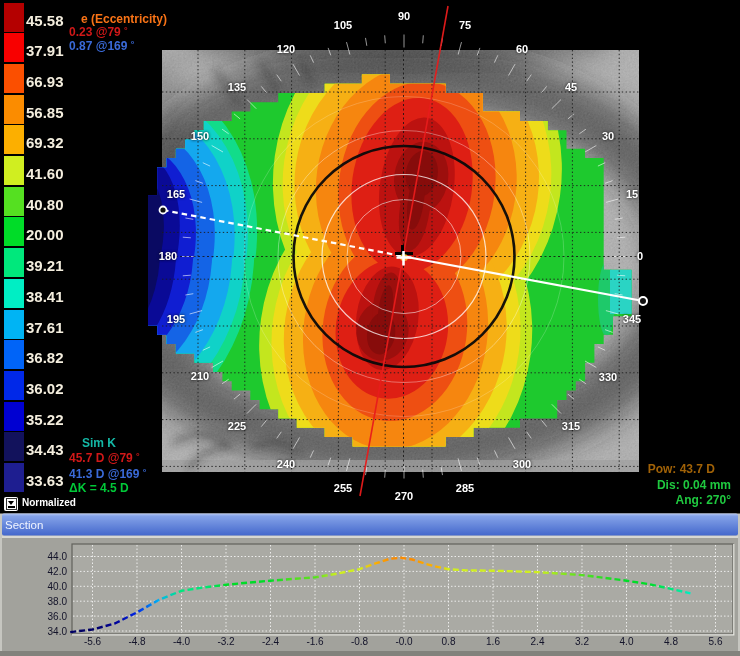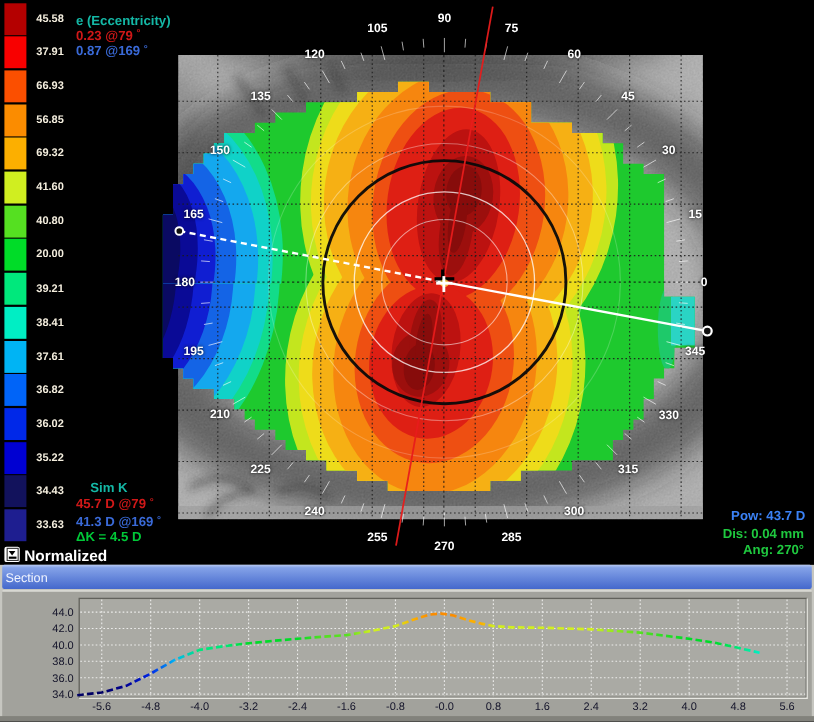--- a/index.html
+++ b/index.html
@@ -1,15 +1,15 @@
 <!DOCTYPE html>
 <html><head><meta charset="utf-8"><style>
 *{margin:0;padding:0;box-sizing:border-box}
 body{width:740px;height:656px;background:#000;font-family:"Liberation Sans",sans-serif;overflow:hidden;position:relative}
-.bl{position:absolute;left:26px;width:32px;text-align:right;color:#f4eede;font-size:10px;font-weight:bold}
+.bl{position:absolute;left:26px;width:32px;text-align:right;color:#f4eede;font-size:15px;font-weight:bold}
 .txt{position:absolute;font-size:12px;font-weight:bold;white-space:nowrap}
 .deg text{fill:#fff;font-size:11px;font-weight:bold;text-anchor:middle;font-family:"Liberation Sans",sans-serif}
 </style></head><body>
 <svg width="740" height="656" style="position:absolute;left:0;top:0">
 <defs>
 <clipPath id="blob">
         <rect x="361.9" y="74.4" width="27.9" height="9.3"></rect>
         <rect x="324.7" y="83.7" width="120.9" height="9.3"></rect>
         <rect x="278.2" y="93.0" width="204.6" height="9.3"></rect>
         <rect x="250.3" y="102.3" width="232.5" height="9.3"></rect>
@@ -421,30 +421,30 @@
 <div class="bl" style="top:349.2px">36.82</div>
 <div style="position:absolute;left:4px;top:370.9px;width:19.5px;height:29px;background:#0028e8"></div>
 <div class="bl" style="top:379.9px">36.02</div>
 <div style="position:absolute;left:4px;top:401.6px;width:19.5px;height:29px;background:#0000d2"></div>
 <div class="bl" style="top:410.6px">35.22</div>
 <div style="position:absolute;left:4px;top:432.3px;width:19.5px;height:29px;background:#12125c"></div>
 <div class="bl" style="top:441.3px">34.43</div>
 <div style="position:absolute;left:4px;top:463.0px;width:19.5px;height:29px;background:#1e1e90"></div>
 <div class="bl" style="top:472.0px">33.63</div>
 
-<div class="txt" style="left:69px;top:12px;color:#14b8a6">e (Eccentricity)</div>
+<div class="txt" style="left:81px;top:12px;color:#f97316">e (Eccentricity)</div>
 <div class="txt" style="left:69px;top:24.5px;color:#d01818">0.23 @79 <span style="font-size:9px;vertical-align:3px">°</span></div>
 <div class="txt" style="left:69px;top:38.5px;color:#3a6ad8">0.87 @169 <span style="font-size:9px;vertical-align:3px">°</span></div>
 
 <div class="txt" style="left:82px;top:436px;color:#14b8a6">Sim K</div>
 <div class="txt" style="left:69px;top:450.5px;color:#d01818">45.7 D @79 <span style="font-size:9px;vertical-align:3px">°</span></div>
 <div class="txt" style="left:69px;top:466.5px;color:#3a6ad8">41.3 D @169 <span style="font-size:9px;vertical-align:3px">°</span></div>
 <div class="txt" style="left:69px;top:481px;color:#00c838">ΔK = 4.5 D</div>
 
-<div class="txt" style="right:8px;top:462px;color:#3b82f6">Pow: 43.7 D</div>
+<div class="txt" style="right:25px;top:462px;color:#a16207">Pow: 43.7 D</div>
 <div class="txt" style="right:9px;top:477.5px;color:#1fc93f">Dis: 0.04 mm</div>
 <div class="txt" style="right:9px;top:493px;color:#1fc93f">Ang: 270°</div>
 
 <div style="position:absolute;left:4px;top:496.5px;width:14px;height:14.5px;background:#fff;border-radius:2px">
 <div style="position:absolute;left:1.5px;top:1.5px;right:1.5px;bottom:1.5px;border:1px solid #333"></div>
 <div style="position:absolute;left:3.5px;top:4.5px;width:0;height:0;border-left:3.5px solid transparent;border-right:3.5px solid transparent;border-top:4.5px solid #000"></div>
 <div style="position:absolute;left:3.5px;top:9.8px;width:7px;height:1.6px;background:#000"></div>
 </div>
-<div class="txt" style="left:22px;top:496.5px;color:#fff;font-size:14px">Normalized</div>
+<div class="txt" style="left:22px;top:496.5px;color:#fff;font-size:10px">Normalized</div>
 </body></html>

